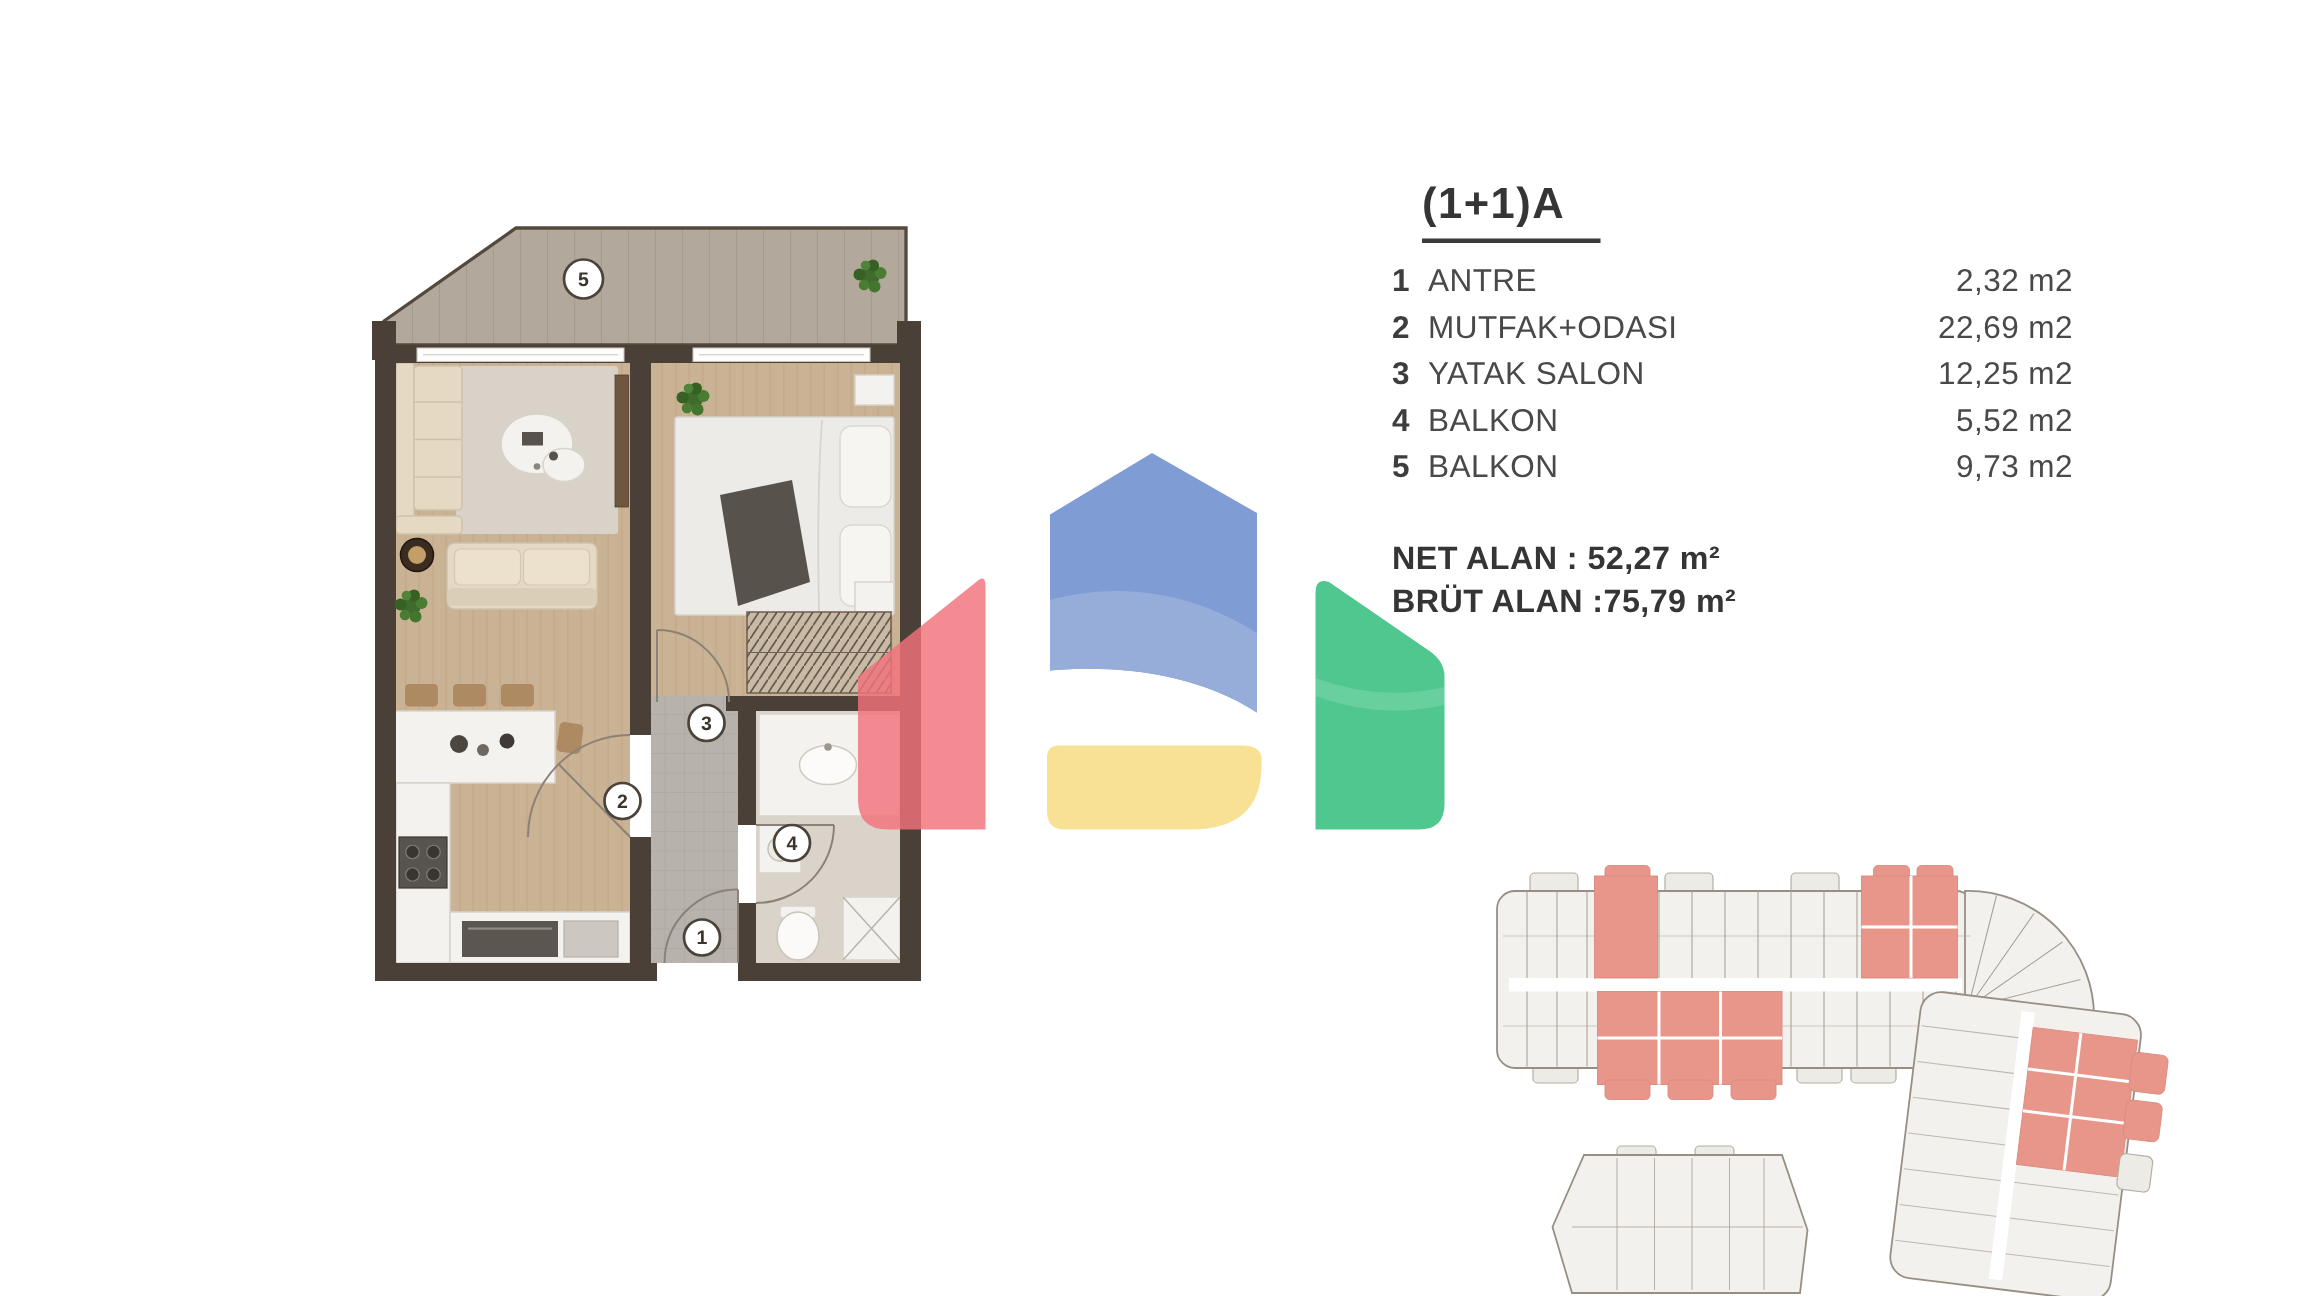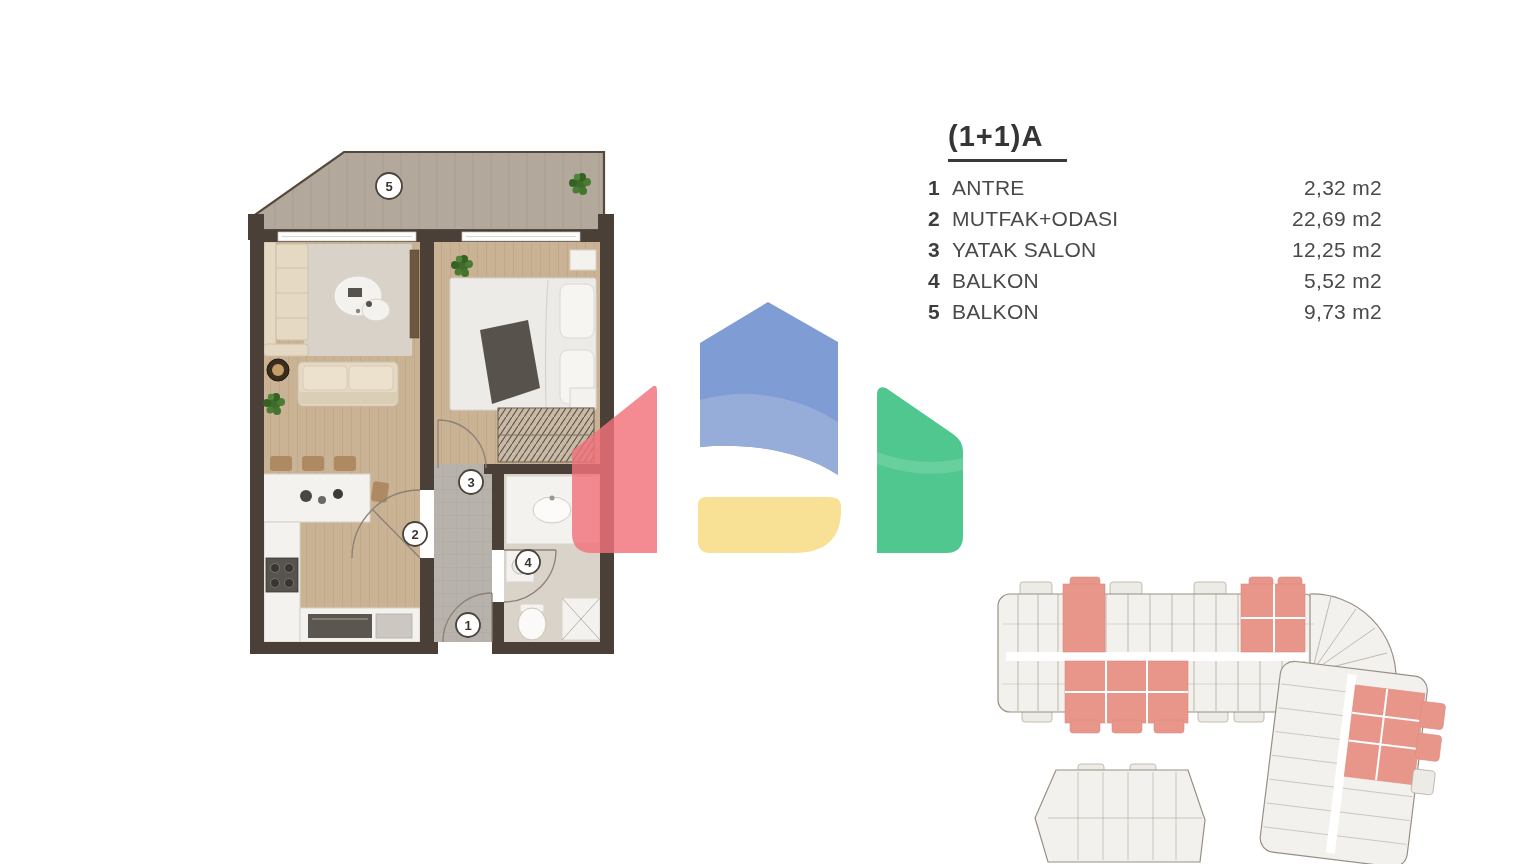--- a/index.html
+++ b/index.html
@@ -235,20 +235,24 @@
       <span class="rname">BALKON</span>
       <span class="rarea">5,52 m2</span>
     </div>
     <div class="room-row">
       <span class="rnum">5</span>
       <span class="rname">BALKON</span>
       <span class="rarea">9,73 m2</span>
     </div>
   </div>
 
+  <div class="summary">
+    <div>NET ALAN : 52,27 m²</div>
+    <div>BRÜT ALAN :75,79 m²</div>
+  </div>
 
   <svg style="left:958px;top:572px" width="575" height="292" viewBox="0 0 575 292">
 
     <g>
       <rect x="62" y="10" width="32" height="14" rx="3" class="stab"></rect>
       <rect x="152" y="10" width="32" height="14" rx="3" class="stab"></rect>
       <rect x="236" y="10" width="32" height="14" rx="3" class="stab"></rect>
       <rect x="64" y="138" width="30" height="12" rx="3" class="stab"></rect>
       <rect x="240" y="138" width="30" height="12" rx="3" class="stab"></rect>
       <rect x="276" y="138" width="30" height="12" rx="3" class="stab"></rect>

